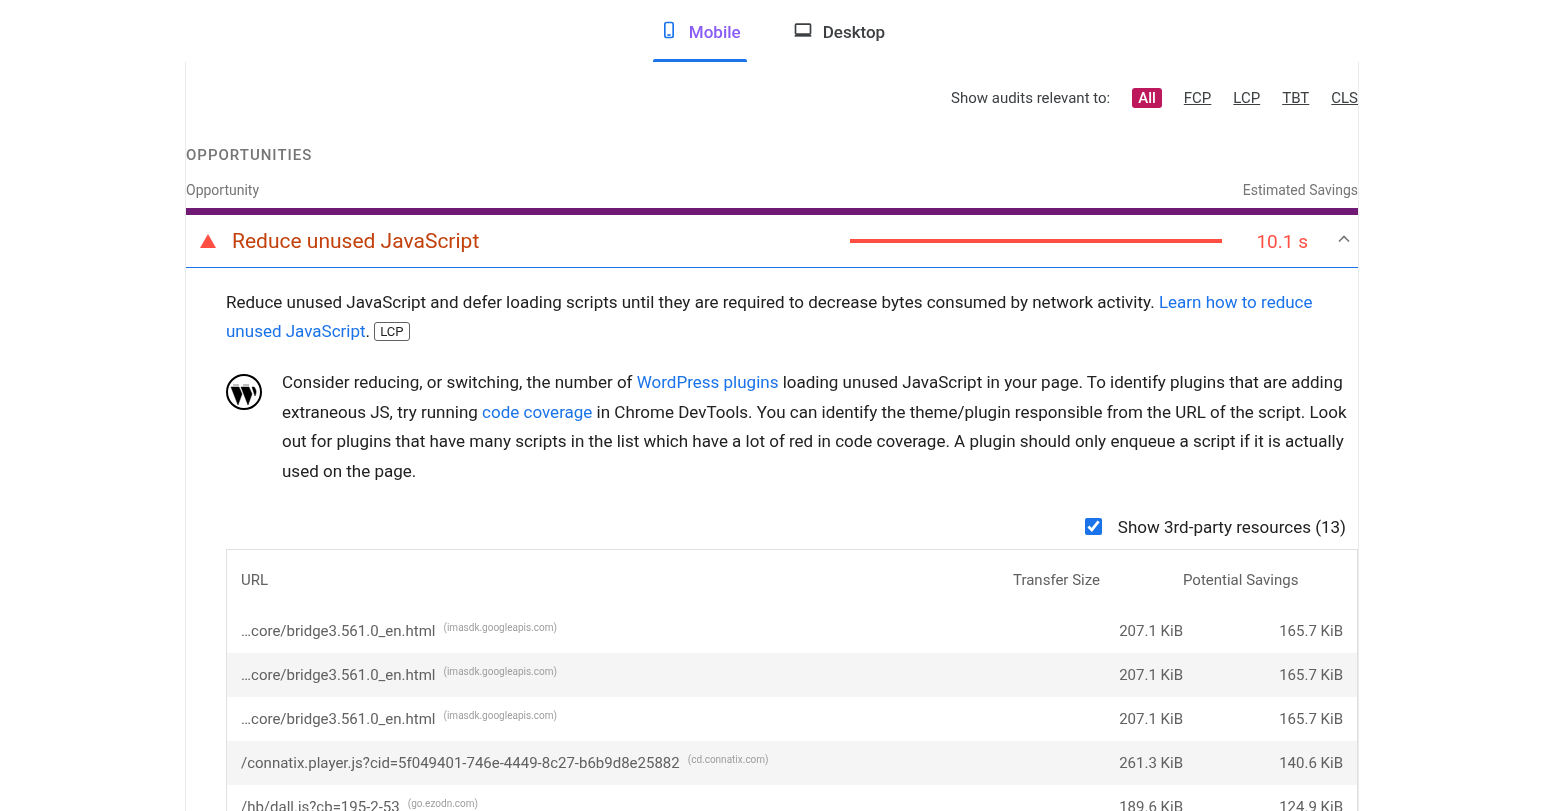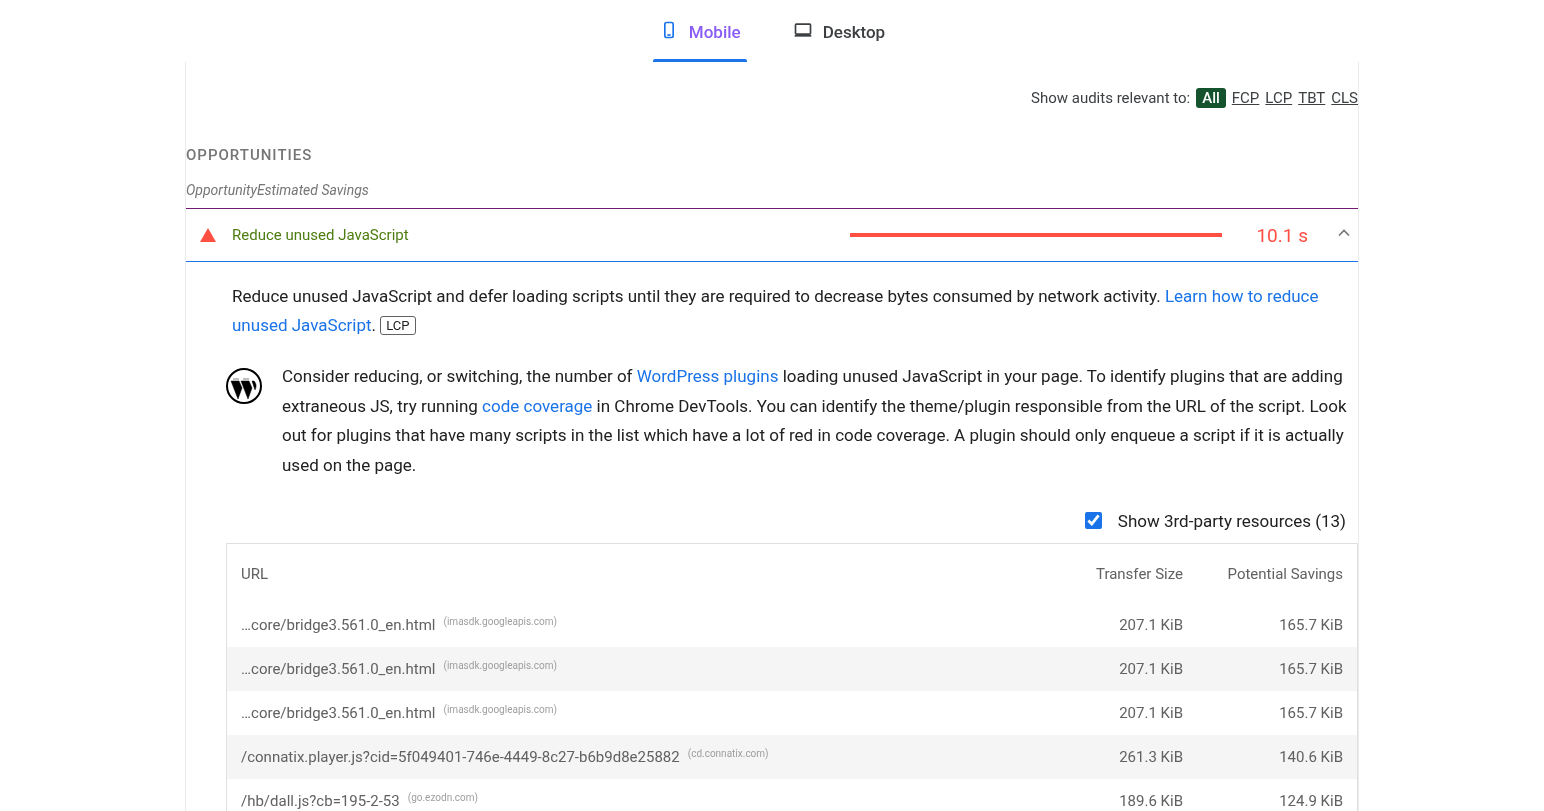--- a/index.html
+++ b/index.html
@@ -44,94 +44,93 @@
     margin: 0 185px;
     border-left: 1px solid #ebebeb;
     border-right: 1px solid #ebebeb;
     min-height: 740px;
   }
 
   .filter-row {
     display: flex;
     justify-content: flex-end;
     align-items: center;
-    gap: 6px;
+    gap: 22px;
     padding: 26px 0 14px 0;
     font-size: 15px;
     text-align: center;
   }
   .filter-label { color: #3c4043; }
   .filter-chip {
     text-decoration: underline;
     color: #3c4043;
     cursor: pointer;
     font-size: 15px;
   }
   .filter-chip.active {
-    background: #14532d;
+    background: #be185d;
     color: #fff;
     text-decoration: none;
     border-radius: 3px;
     padding: 1px 6px;
     font-weight: 500;
   }
 
   .section-title {
     color: #757575;
     font-size: 15px;
     font-weight: 500;
     letter-spacing: 1px;
     padding: 24px 0 12px 0;
   }
 
   .opp-header {
     display: flex;
+    justify-content: space-between;
     color: #757575;
     font-size: 14px;
     padding: 6px 0 10px 0;
-    border-bottom: 1px solid #701a75;
-    font-style: italic;
+    border-bottom: 7px solid #701a75;
   }
 
   .opp-row {
     display: flex;
     align-items: center;
     gap: 16px;
     padding: 14px 0;
     border-bottom: 1px solid #1a73e8;
     cursor: pointer;
   }
   .opp-icon {
     width: 0; height: 0;
     border-left: 8px solid transparent;
     border-right: 8px solid transparent;
     border-bottom: 14px solid #ff4e42;
     margin-left: 14px;
   }
-  .opp-name { color: #4d7c0f; font-size: 15px; flex: 0 0 auto; }
+  .opp-name { color: #c2410c; font-size: 21px; flex: 0 0 auto; }
   .opp-spacer { flex: 1; }
   .opp-bar {
     height: 4px;
     width: 372px;
     background: #ff4e42;
     margin-right: 18px;
   }
   .opp-savings { color: #ff4e42; font-size: 19px; margin-right: 10px; }
   .chevron {
     color: #757575;
     margin-right: 4px;
   }
   .chevron svg { width: 20px; height: 20px; }
 
   .opp-body { padding: 20px 0 0 40px; }
   .desc {
     color: #212121;
     font-size: 17px;
     line-height: 1.7;
-    margin-left: 6px;
   }
   .desc a { color: #1a73e8; text-decoration: none; }
   .badge {
     border: 1px solid #616161;
     border-radius: 3px;
     font-size: 13px;
     padding: 1px 5px;
     color: #212121;
     vertical-align: 1px;
   }
@@ -175,21 +174,21 @@
     display: grid;
     grid-template-columns: 1fr 170px 160px;
     align-items: center;
     font-size: 15px;
   }
   .thead {
     color: #616161;
     padding: 20px 14px 18px 14px;
     line-height: 1.4;
   }
-  .thead .c2, .thead .c3 { text-align: right; }
+  .thead .c2, .thead .c3 { text-align: left; }
   .trow {
     padding: 13px 14px;
     color: #616161;
   }
   .trow:nth-child(even) { background: #f5f5f5; }
   .trow .c1 { display: flex; gap: 8px; align-items: flex-start; }
   .trow .url-path { color: #616161; }
   .trow .url-host { color: #9e9e9e; font-size: 10px; }
   .trow .c2, .trow .c3 { text-align: right; color: #616161; }
 </style>

